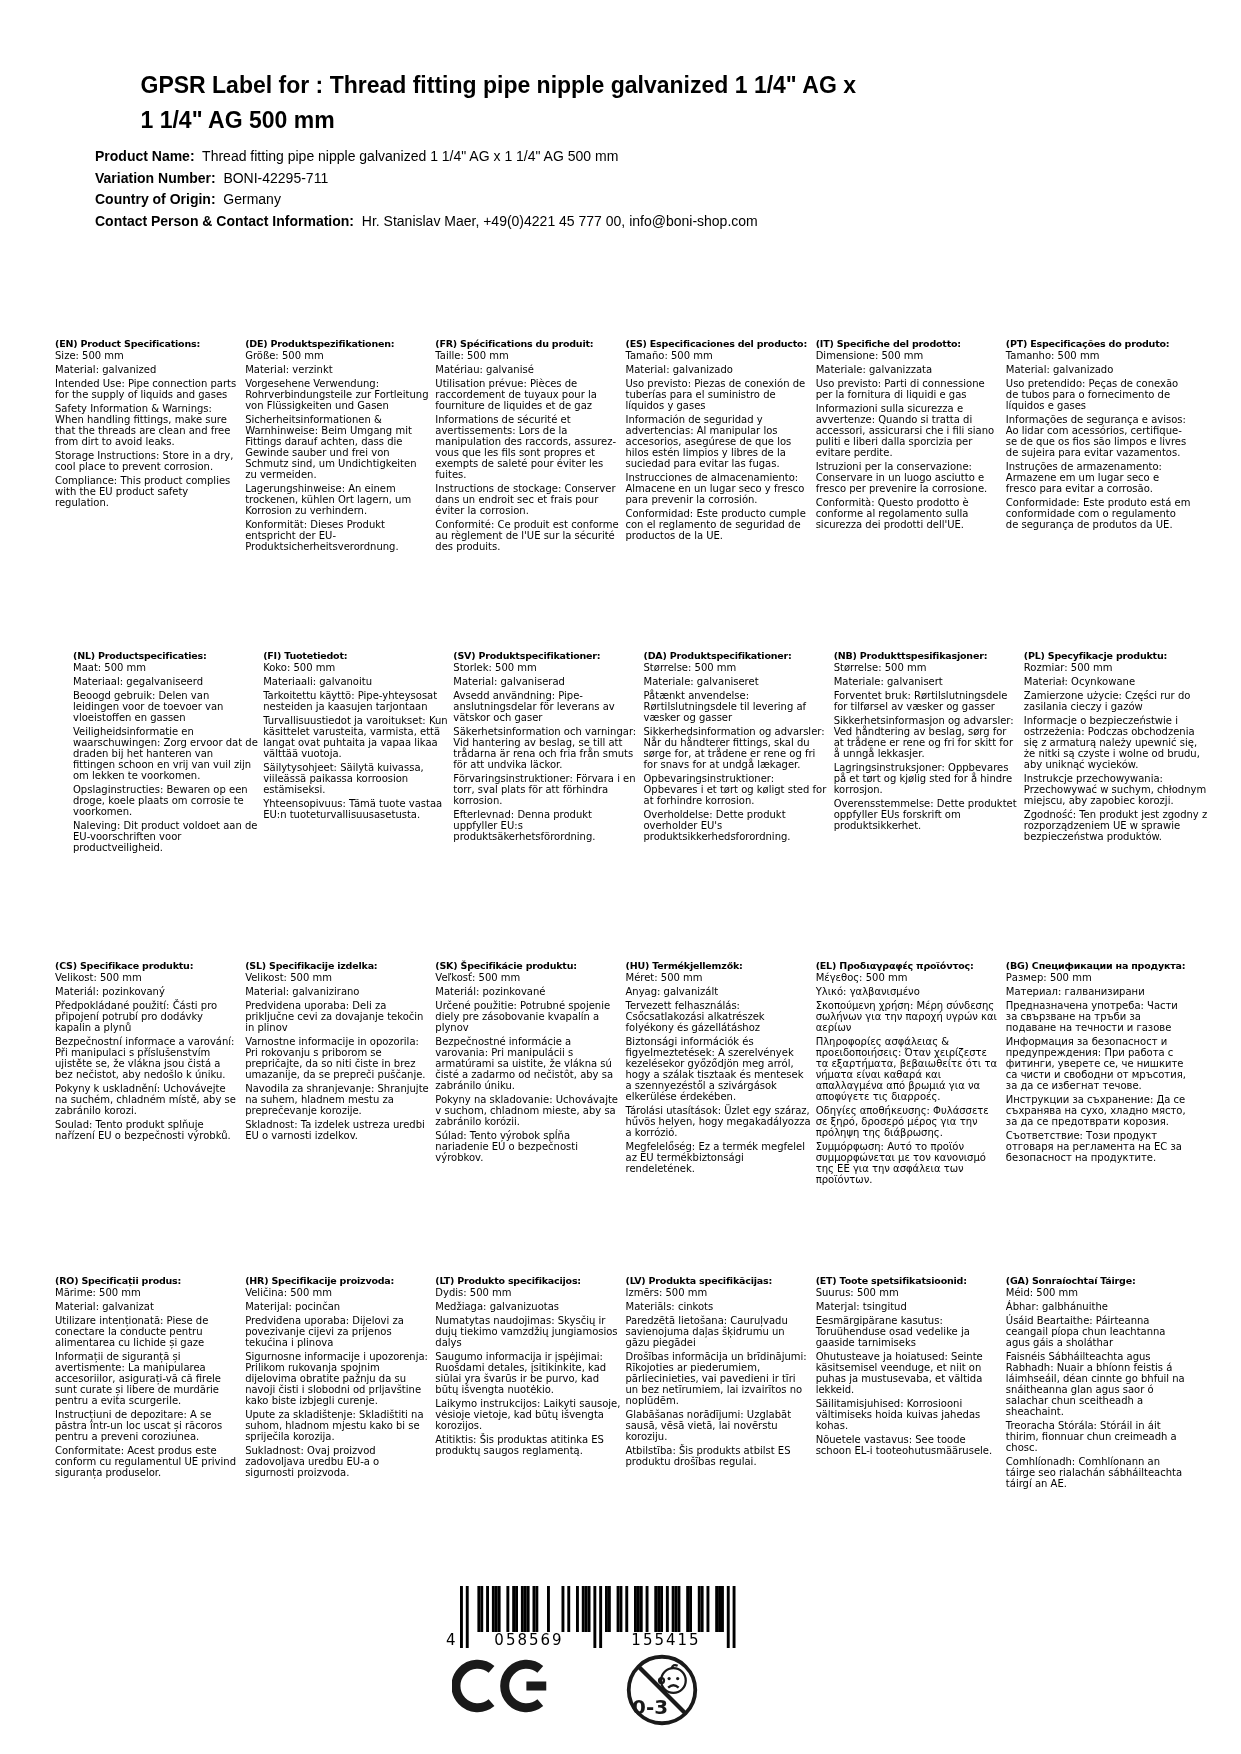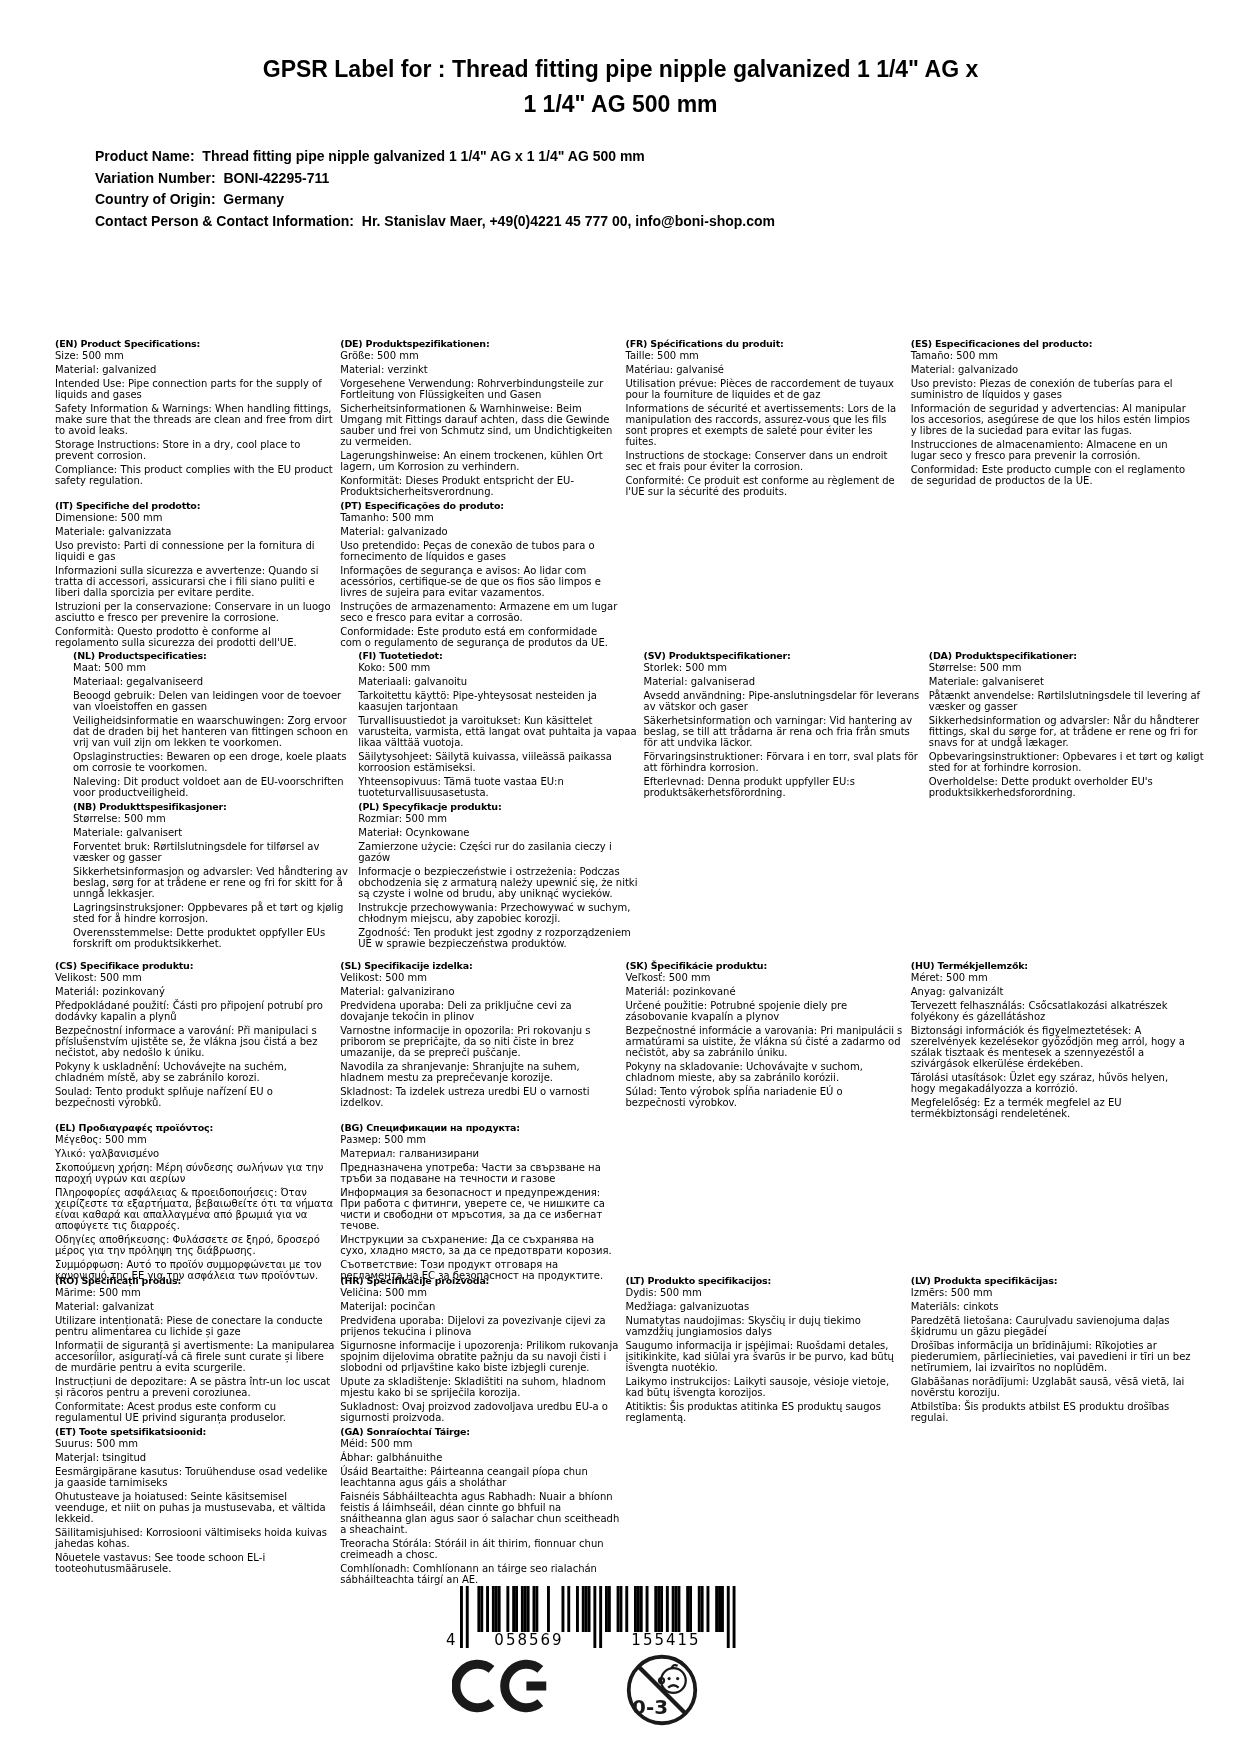--- a/index.html
+++ b/index.html
@@ -2,36 +2,36 @@
 <html><head>
 <meta charset="utf-8">
 <style>
   html,body { margin:0; padding:0; background:#fff; }
   .page {
     position:relative; width:1241px; height:1754px; background:#ffffff;
     color:#000; font-family:"DejaVu Sans", sans-serif; overflow:hidden;
   }
   
   .doc-title {
-    position:absolute; top:52px; left:50%; transform:translateX(-50%);
-    width:960px; text-align:center; font-weight:bold; font-size:23px; line-height:1.5;
+    position:absolute; top:68px; left:50%; transform:translateX(-50%);
+    width:960px; text-align:left; font-weight:bold; font-size:23px; line-height:1.5;
     font-family:"Liberation Sans", sans-serif;
   }
   .doc-title div { white-space:nowrap; }
   
   .product-info {
     position:absolute; top:146px; left:55px; width:1140px;
     font-size:14px; line-height:21.5px; font-family:"Liberation Sans", sans-serif;
   }
   .pi-row .pi-label { font-weight:bold;padding-left:40px; }
-  .pi-row .pi-value { font-weight:bold; }
+  .pi-row .pi-value { font-weight:normal; }
   
   .spec-row {
     position:absolute; left:55px; width:1136px;
-    display:grid; grid-template-columns:repeat(4, 1fr); column-gap:5px;
+    display:grid; grid-template-columns:repeat(6, 1fr); column-gap:5px;
     align-items:start;
   }
   .spec-row.r1 { top:338px; }
   .spec-row.r2 { top:650px;margin-left:18px; }
   .spec-row.r3 { top:960px; }
   .spec-row.r4 { top:1275px; }
   .spec-block { font-size:10px; line-height:11px; }
   .spec-block h3 {
     margin:0 0 1px 0; font-size:9.5px; line-height:11px; font-weight:bold;
     white-space:nowrap; letter-spacing:-0.2px;

